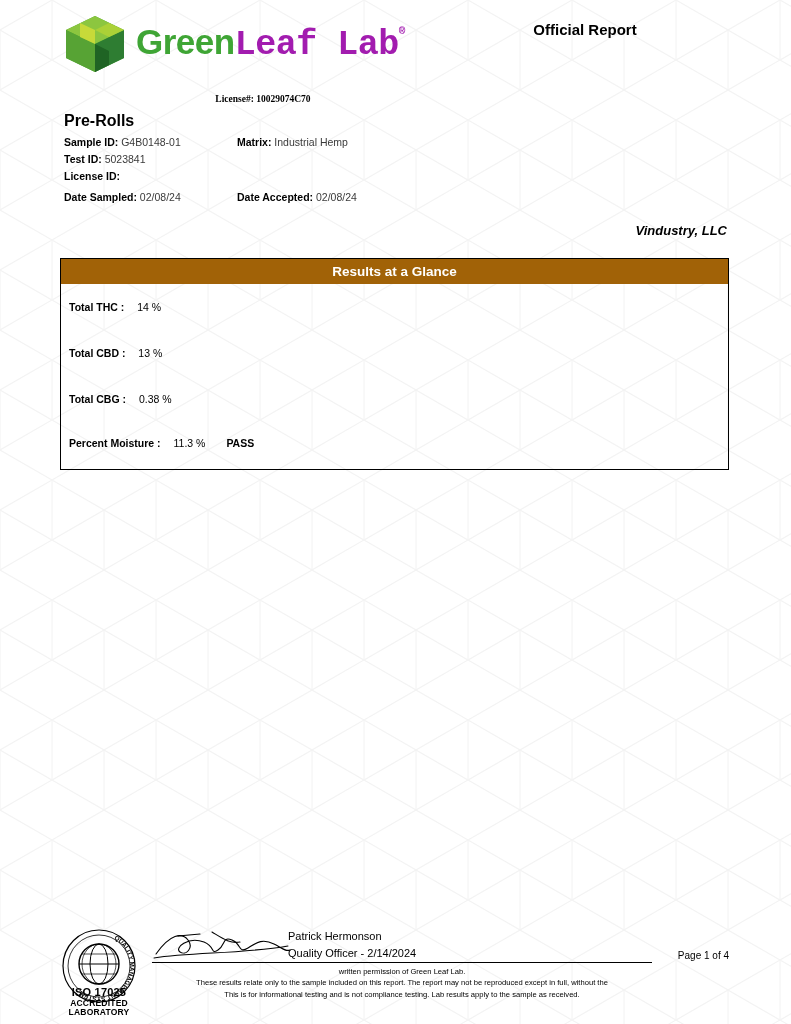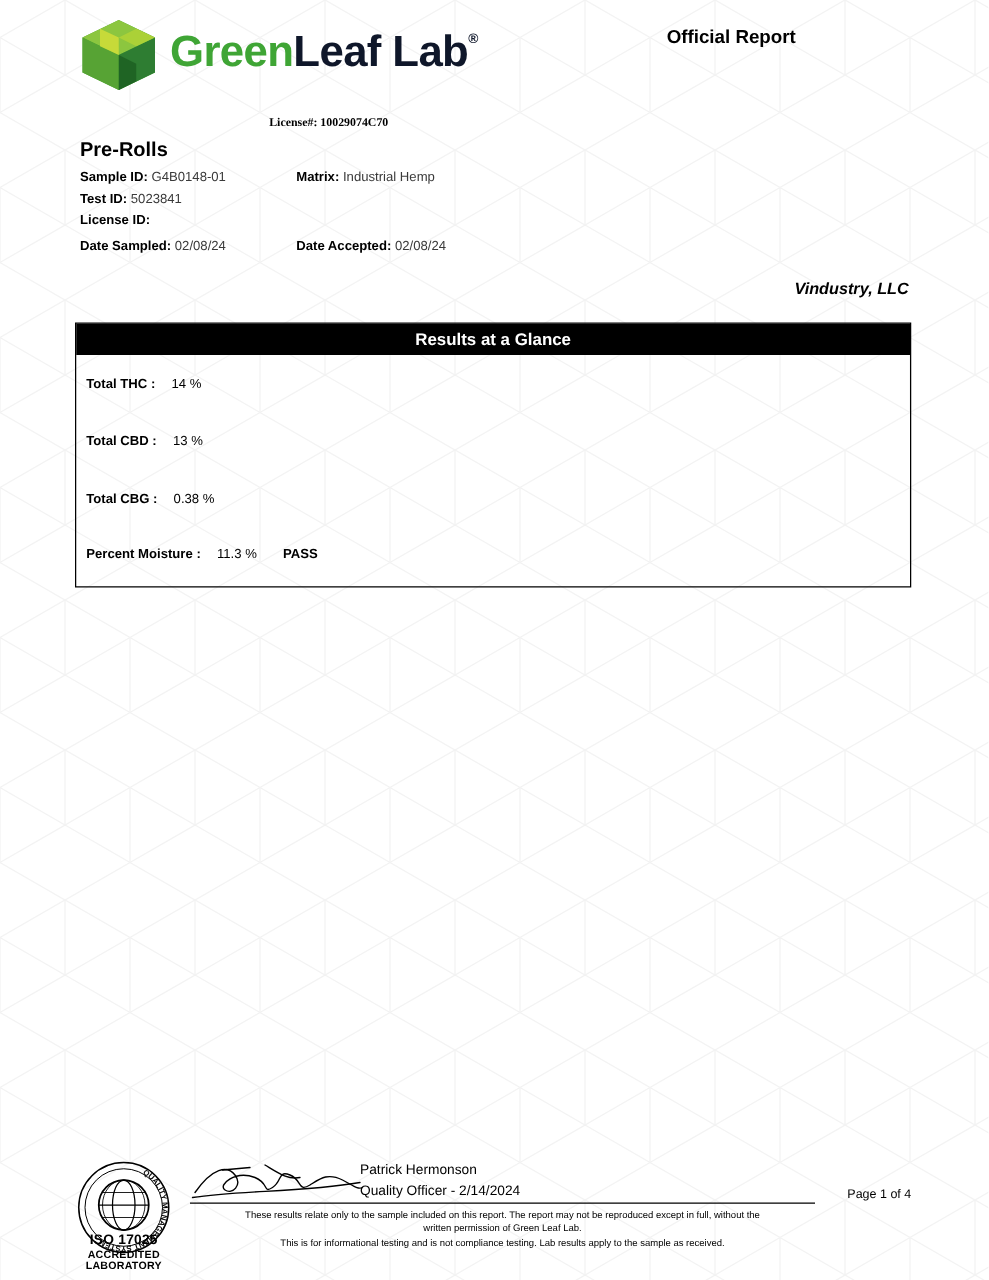--- a/index.html
+++ b/index.html
@@ -68,21 +68,21 @@
     position: absolute;
     left: 74px;
     top: 10px;
     font-size: 35px;
     font-weight: bold;
     letter-spacing: -0.5px;
     white-space: nowrap;
     line-height: 1;
   }
   .logo-green { color: #3fa535; }
-  .logo-dark  { color: #0f172a; }
+  .logo-dark  { color: #a21caf; font-family: Liberation Mono, monospace; }
   .logo-reg {
     font-size: 11px;
     vertical-align: top;
     position: relative;
     top: 2px;
   }
   .logo-addr {
     position: absolute;
     left: 66px;
     top: 52px;
@@ -156,21 +156,21 @@
     left: 60px;
     top: 258px;
     width: 669px;
     height: 212px;
     border: 1px solid #000;
     box-sizing: border-box;
     background: transparent;
   }
   .results-head {
     height: 25px;
-    background: #000000;
+    background: #a16207;
     color: #fff;
     font-size: 13.5px;
     font-weight: bold;
     display: flex;
     align-items: center;
     justify-content: center;
   }
   .result-row {
     position: absolute;
     left: 8px;
@@ -395,20 +395,20 @@
       <div class="sig-line"></div>
 
       <div class="signer">
         <div>Patrick Hermonson</div>
         <div>Quality Officer - 2/14/2024</div>
       </div>
 
       <div class="page-num">Page 1 of 4</div>
 
       <div class="disclaimer">
+        <div>written permission of Green Leaf Lab.</div>
         <div>These results relate only to the sample included on this report. The report may not be reproduced except in full, without the</div>
-        <div>written permission of Green Leaf Lab.</div>
       </div>
       <div class="disclaimer2">This is for informational testing and is not compliance testing. Lab results apply to the sample as received.</div>
     </div>
 
   </div>
 </div>
 
 </body></html>

